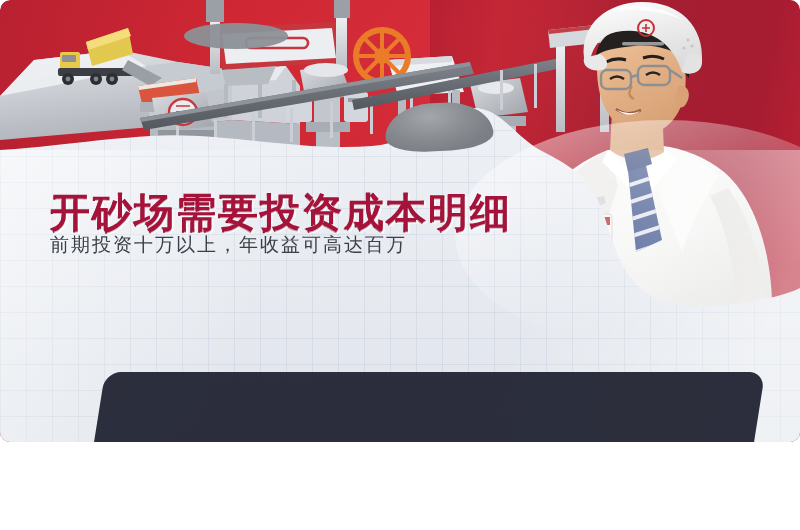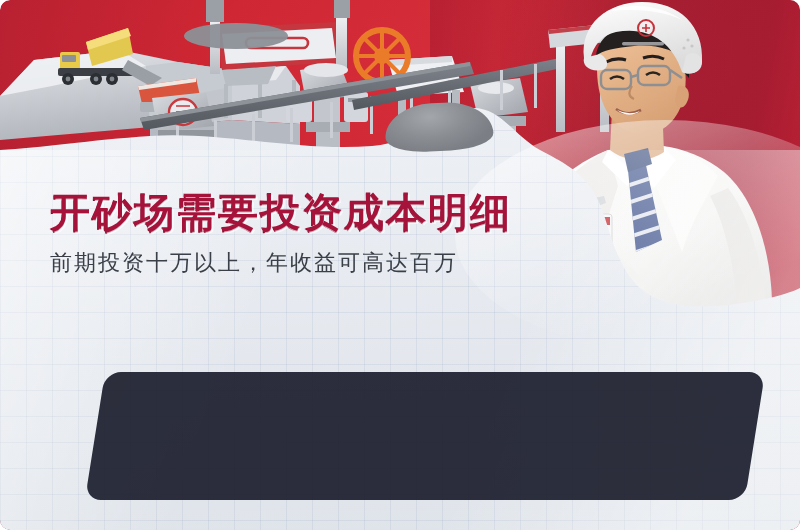--- a/index.html
+++ b/index.html
@@ -1,20 +1,20 @@
 <!DOCTYPE html>
 <html><head>
 <meta charset="utf-8">
 <style>
   html,body{margin:0;padding:0;background:#ffffff;}
   body{font-family:"Liberation Sans","DejaVu Sans",sans-serif;}
 
   #banner{
     position:relative;
-    width:800px;height:530px;
+    width:800px;height:442px;
     overflow:hidden;
     border-radius:10px;
     background:#eef1f5;
   }
 
   
   .red-bg{
     position:absolute;left:0;top:0;width:800px;height:530px;
     background:
       radial-gradient(120% 95% at 78% 12%, #d9313d 0%, #cf2733 42%, #b31f31 72%, #8e1527 100%);
@@ -76,22 +76,21 @@
 
   
   .headline-wrap{position:absolute;left:50px;top:190px;width:520px;}
   .headline{
     font-size:40px;font-weight:bold;letter-spacing:2px;
     color:#a5123a;
     text-shadow:2px 2px 0 rgba(255,255,255,.65), 0 1px 0 #7d0d2b;
     line-height:1.1;white-space:nowrap;
   }
   .subhead{
-    margin-top:16px;
-    font-size:22px;color:#3b4048;letter-spacing:2px;
+    font-size:19px;color:#3b4048;letter-spacing:2px;
     line-height:1.15;white-space:nowrap;
   }
 
   
   .bar-shadow{
     position:absolute;left:95px;top:372px;width:660px;height:128px;
     background:#1b1d2c;
     border-radius:16px;
     transform:skewX(-9deg);
     opacity:.92;

